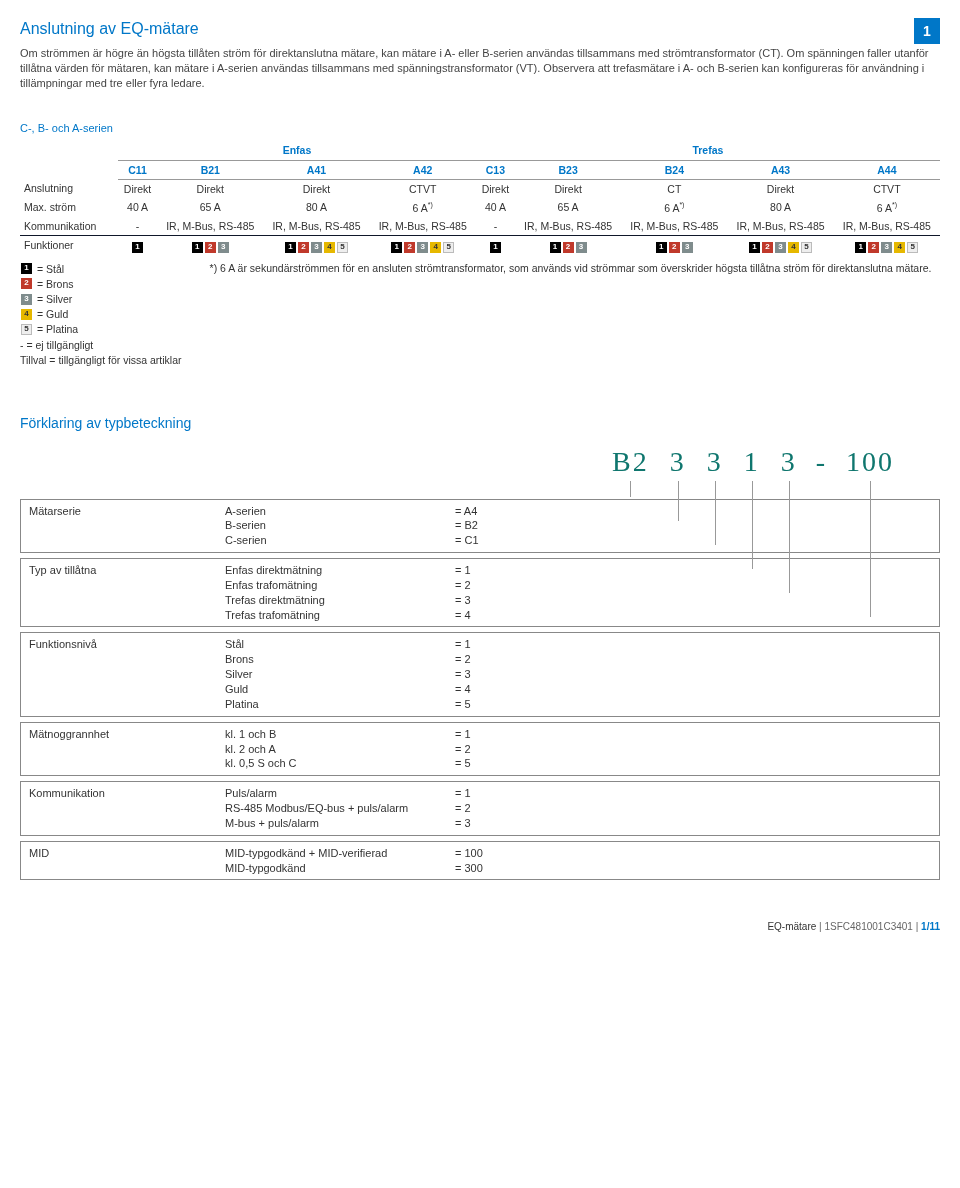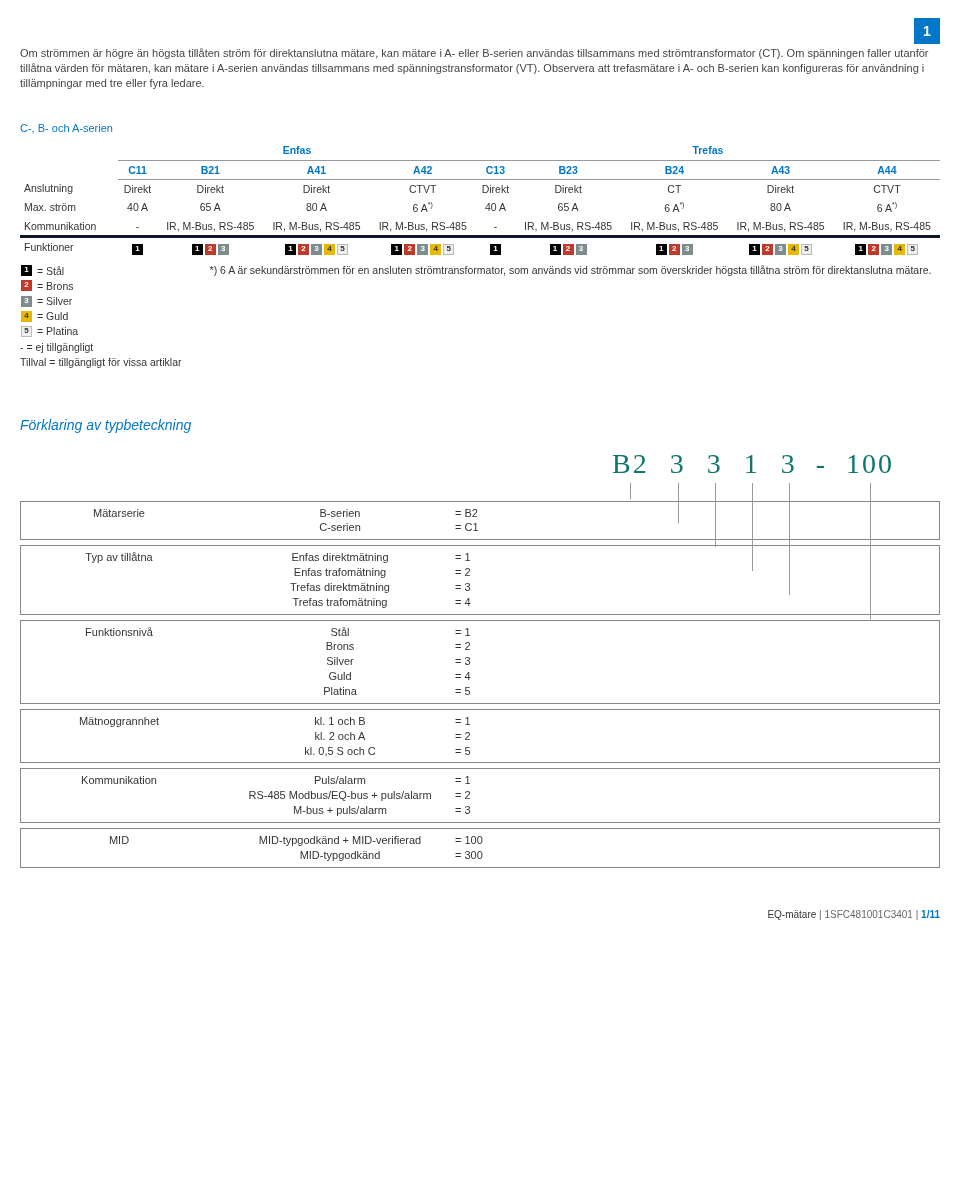--- a/index.html
+++ b/index.html
@@ -52,21 +52,21 @@
     text-align: center;
     padding: 2px 4px;
     vertical-align: top;
   }
   table.series th.rowlabel, table.series td.rowlabel {
     text-align: left;
     width: 90px;
   }
   .top-span { font-weight: bold; color: #0077c8; border-bottom: 1px solid #999; }
   .colhead { font-weight: bold; color: #0077c8; border-bottom: 1px solid #999; }
-  .toprule { border-top: 3px solid #0f172a; margin-top: 44px; }
+  .toprule { border-top: 1px solid #0f172a; margin-top: 44px; }
 
   .icon-box {
     display: inline-flex;
     width: 11px; height: 11px;
     font-size: 8px;
     align-items: center; justify-content: center;
     margin: 0 1px;
     color: #fff;
     font-weight: bold;
   }
@@ -80,21 +80,20 @@
   .legend-col { }
   .legend-row { display:flex; align-items:center; gap:4px; margin:1px 0; }
   .note-col { flex:1; color:#333; }
   sup { font-size: 7px; }
 
   h2.decode {
     color: #0077c8;
     font-weight: normal;
     font-size: 14px;
     margin: 46px 0 10px 0;
-    font-style: italic;
   }
   .big-code {
     font-size: 28px;
     text-align: right;
     letter-spacing: 2px;
     margin: 6px 40px 18px 0;
     color: #0f766e;
     font-family: Liberation Serif, serif;
   }
   .code-seg { display:inline-block; position:relative; padding: 0 6px; }
@@ -109,21 +108,20 @@
   .seg3::after{height:64px;}
   .seg4::after{height:88px;}
   .seg5::after{height:112px;}
   .seg6::after{height:136px;}
 
   .decode-block {
     border: 1px solid #888;
     margin: 5px 0;
     display:flex;
     align-items:flex-start;
-    text-align:center;
   }
   .decode-label {
     width: 180px;
     padding: 4px 8px;
     color: #333;
     font-size: 11px;
   }
   .decode-body {
     flex:1;
     padding: 4px 8px;
@@ -140,20 +138,21 @@
     color: #666;
   }
   .footer .strong { color:#333; }
   .footer .num { color:#0077c8; font-weight:bold; }
 </style>
 </head>
 <body>
 
 <div class="header-row">
   <div class="title-block">
+    <h1 class="section-title">Anslutning av EQ-mätare</h1>
   </div>
   <div class="page-badge">1</div>
 </div>
 <div class="intro">Om strömmen är högre än högsta tillåten ström för direktanslutna mätare, kan mätare i A- eller B-serien användas tillsammans med strömtransformator (CT). Om spänningen faller utanför tillåtna värden för mätaren, kan mätare i A-serien användas tillsammans med spänningstransformator (VT). Observera att trefasmätare i A- och B-serien kan konfigureras för användning i tillämpningar med tre eller fyra ledare.</div>
 
 <div class="series-heading">C-, B- och A-serien</div>
 
 <table class="series">
   <tbody>
       <tr>
@@ -253,20 +252,24 @@
 </div>
 
 <h2 class="decode">Förklaring av typbeteckning</h2>
 <div class="big-code" id="big-code"><span class="code-seg seg1">B2</span> <span class="code-seg seg2">3</span> <span class="code-seg seg3">3</span> <span class="code-seg seg4">1</span> <span class="code-seg seg5">3</span> <span style="padding: 0px 4px;">-</span> <span class="code-seg seg6">100</span> </div>
 
 <div id="decode-blocks">
     <div class="decode-block">
       <div class="decode-label">Mätarserie</div>
       <div class="decode-body">
         <div class="pair">
+          <span class="k">A-serien</span>
+          <span class="v">= A4</span>
+        </div>
+        <div class="pair">
           <span class="k">B-serien</span>
           <span class="v">= B2</span>
         </div>
         <div class="pair">
           <span class="k">C-serien</span>
           <span class="v">= C1</span>
         </div>
       </div>
     </div>
     <div class="decode-block">

